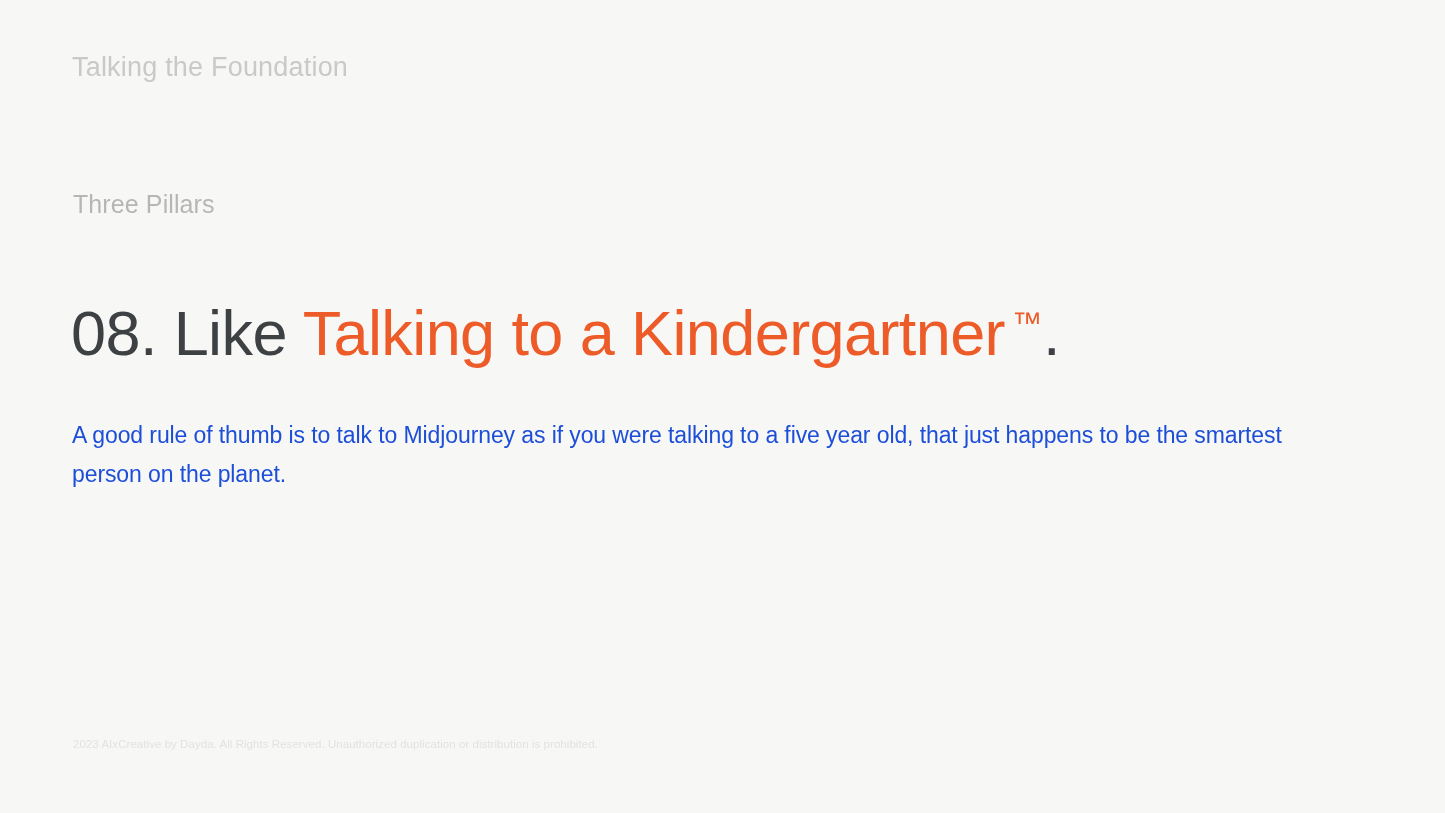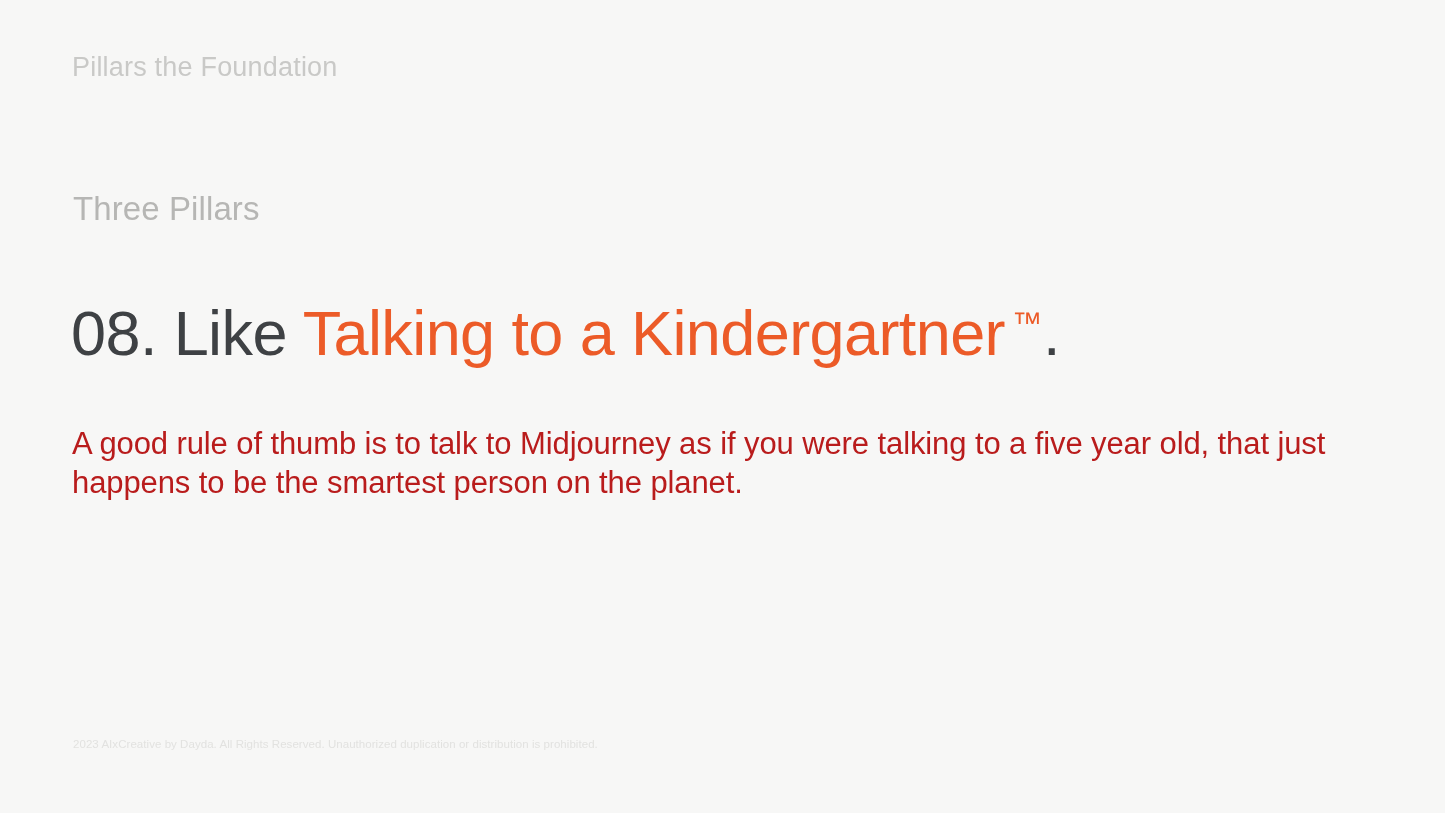--- a/index.html
+++ b/index.html
@@ -26,21 +26,21 @@
     font-size: 27px;
     font-weight: 400;
     letter-spacing: 0.2px;
     color: #c9c9c7;
     white-space: nowrap;
   }
   .section-label {
     position: absolute;
     left: 73px;
     top: 190px;
-    font-size: 33px;
+    font-size: 25px;
     font-weight: 400;
     letter-spacing: 0.1px;
     color: #b6b6b4;
     white-space: nowrap;
   }
   .headline {
     position: absolute;
     left: 71px;
     top: 256px;
     font-size: 63px;
@@ -62,43 +62,43 @@
     margin-right: 1px;
   }
   .headline .tail {
     color: #3e4144;
   }
   .body-copy {
     position: absolute;
     left: 72px;
     top: 393px;
     width: 1270px;
-    font-size: 31px;
+    font-size: 23px;
     font-weight: 400;
     line-height: 39px;
     letter-spacing: -0.1px;
-    color: #b91c1c;
+    color: #1d4ed8;
   }
   .footer {
     position: absolute;
     left: 73px;
     top: 738px;
     font-size: 11.5px;
     font-weight: 400;
     letter-spacing: 0.05px;
     color: #e2e2e0;
     white-space: nowrap;
   }
 </style>
 </head>
 <body>
 
 <div class="slide">
 
-  <div class="eyebrow">Pillars the Foundation</div>
+  <div class="eyebrow">Talking the Foundation</div>
 
   <div class="section-label">Three Pillars</div>
 
   <h1 class="headline"><span>08. Like </span><span class="accent">Talking to a Kindergartner</span><span class="tm">™</span><span class="tail">.</span></h1>
 
   <p class="body-copy">A good rule of thumb is to talk to Midjourney as if you were talking to a five year old, that just happens to be the smartest person on the planet.</p>
 
   <div class="footer">2023 AIxCreative by Dayda. All Rights Reserved. Unauthorized duplication or distribution is prohibited.</div>
 
 </div>

